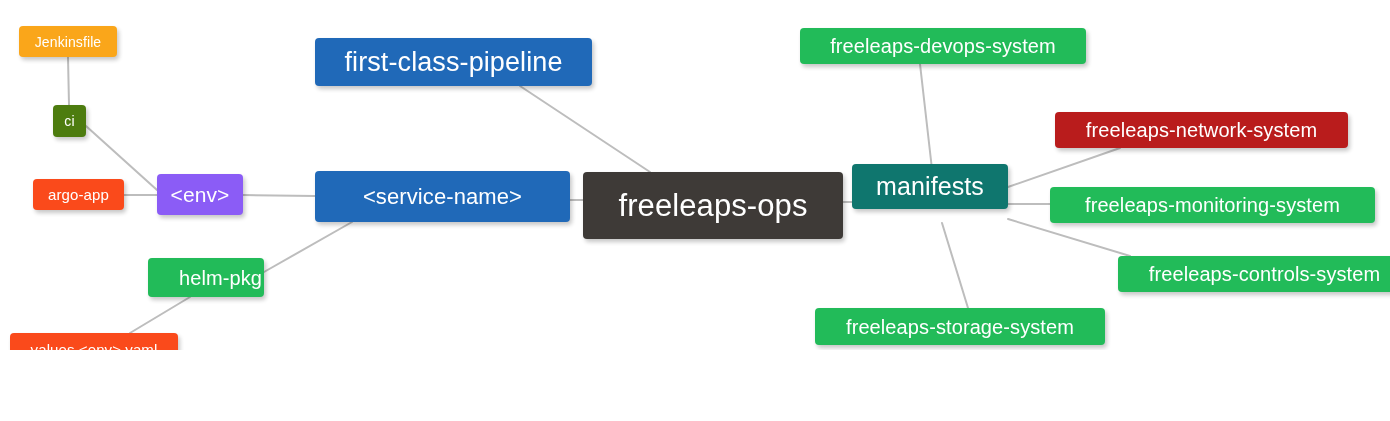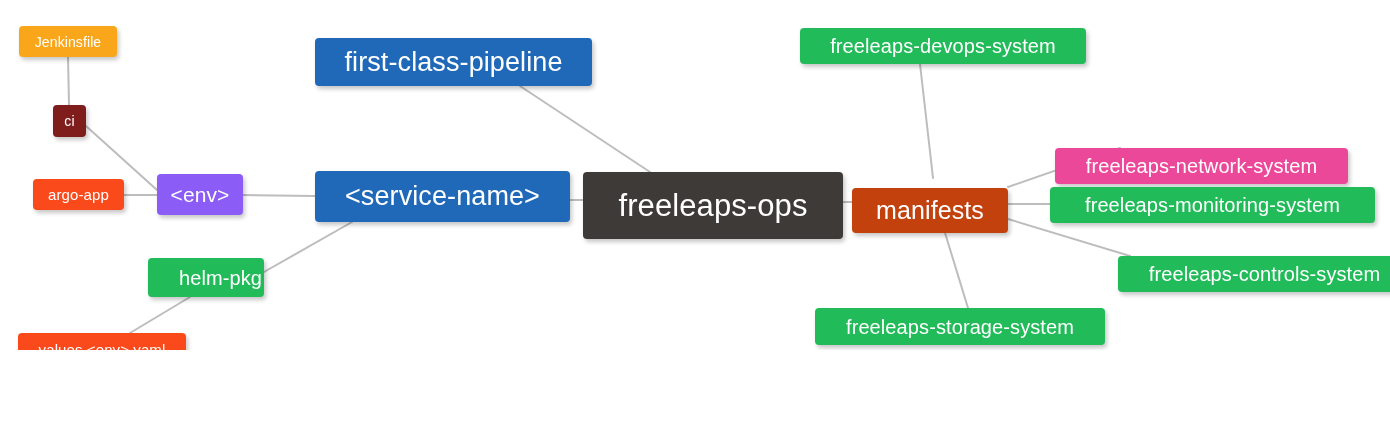--- a/index.html
+++ b/index.html
@@ -62,51 +62,51 @@
       <line x1="933" y1="178" x2="920" y2="64" stroke="#bdbdbd" stroke-width="2" stroke-linecap="round"></line>
       <line x1="1008" y1="187" x2="1120" y2="148" stroke="#bdbdbd" stroke-width="2" stroke-linecap="round"></line>
       <line x1="1008" y1="204" x2="1050" y2="204" stroke="#bdbdbd" stroke-width="2" stroke-linecap="round"></line>
       <line x1="1008" y1="219" x2="1130" y2="256" stroke="#bdbdbd" stroke-width="2" stroke-linecap="round"></line>
       <line x1="942" y1="223" x2="968" y2="308" stroke="#bdbdbd" stroke-width="2" stroke-linecap="round"></line>
     </svg>
   <div id="nodes">
       <div class="node" style="left: 19px; top: 26px; width: 98px; height: 31px; background: rgb(250, 166, 26); font-size: 14px;">
         <span class="node-label">Jenkinsfile</span>
       </div>
-      <div class="node" style="left: 53px; top: 105px; width: 33px; height: 32px; background: #7f1d1d; font-size: 14px;">
+      <div class="node" style="left: 53px; top: 105px; width: 33px; height: 32px; background: #4d7c0f; font-size: 14px;">
         <span class="node-label">ci</span>
       </div>
       <div class="node" style="left: 33px; top: 179px; width: 91px; height: 31px; background: rgb(250, 74, 27); font-size: 15px;">
         <span class="node-label">argo-app</span>
       </div>
       <div class="node" style="left: 157px; top: 174px; width: 86px; height: 41px; background: #8b5cf6; font-size: 21px;">
         <span class="node-label">&lt;env&gt;</span>
       </div>
       <div class="node" style="left: 148px; top: 258px; width: 116px; height: 39px; background: rgb(34, 187, 89); font-size: 20px; padding-left: 29px;">
         <span class="node-label">helm-pkg</span>
       </div>
-      <div class="node" style="left: 10px; top: 333px; width: 168px; height: 33px; background: rgb(250, 74, 27); font-size: 15px; margin-left: 8px;">
+      <div class="node" style="left: 10px; top: 333px; width: 168px; height: 33px; background: rgb(250, 74, 27); font-size: 15px;">
         <span class="node-label">values.&lt;env&gt;.yaml</span>
       </div>
       <div class="node" style="left: 315px; top: 38px; width: 277px; height: 48px; background: rgb(32, 105, 184); font-size: 27px;">
         <span class="node-label">first-class-pipeline</span>
       </div>
-      <div class="node" style="left: 315px; top: 171px; width: 255px; height: 51px; background: rgb(32, 105, 184); font-size: 27px;">
+      <div class="node" style="left: 315px; top: 171px; width: 255px; height: 51px; background: rgb(32, 105, 184); font-size: 22px;">
         <span class="node-label">&lt;service-name&gt;</span>
       </div>
       <div class="node" style="left: 583px; top: 172px; width: 260px; height: 67px; background: rgb(62, 58, 55); font-size: 31px;">
         <span class="node-label">freeleaps-ops</span>
       </div>
-      <div class="node" style="left: 852px; top: 188px; width: 156px; height: 45px; background: #c2410c; font-size: 25px;">
+      <div class="node" style="left: 852px; top: 164px; width: 156px; height: 45px; background: #0f766e; font-size: 25px;">
         <span class="node-label">manifests</span>
       </div>
       <div class="node" style="left: 800px; top: 28px; width: 286px; height: 36px; background: rgb(34, 187, 89); font-size: 20px; text-align: right;">
         <span class="node-label">freeleaps-devops-system</span>
       </div>
-      <div class="node" style="left: 1055px; top: 112px; width: 293px; height: 36px; background: #ec4899; font-size: 20px; margin-top: 36px;">
+      <div class="node" style="left: 1055px; top: 112px; width: 293px; height: 36px; background: #b91c1c; font-size: 20px;">
         <span class="node-label">freeleaps-network-system</span>
       </div>
       <div class="node" style="left: 1050px; top: 187px; width: 325px; height: 36px; background: rgb(34, 187, 89); font-size: 20px;">
         <span class="node-label">freeleaps-monitoring-system</span>
       </div>
       <div class="node" style="left: 1118px; top: 256px; width: 293px; height: 36px; background: rgb(34, 187, 89); font-size: 20px;">
         <span class="node-label">freeleaps-controls-system</span>
       </div>
       <div class="node" style="left: 815px; top: 308px; width: 290px; height: 37px; background: rgb(34, 187, 89); font-size: 20px;">
         <span class="node-label">freeleaps-storage-system</span>

